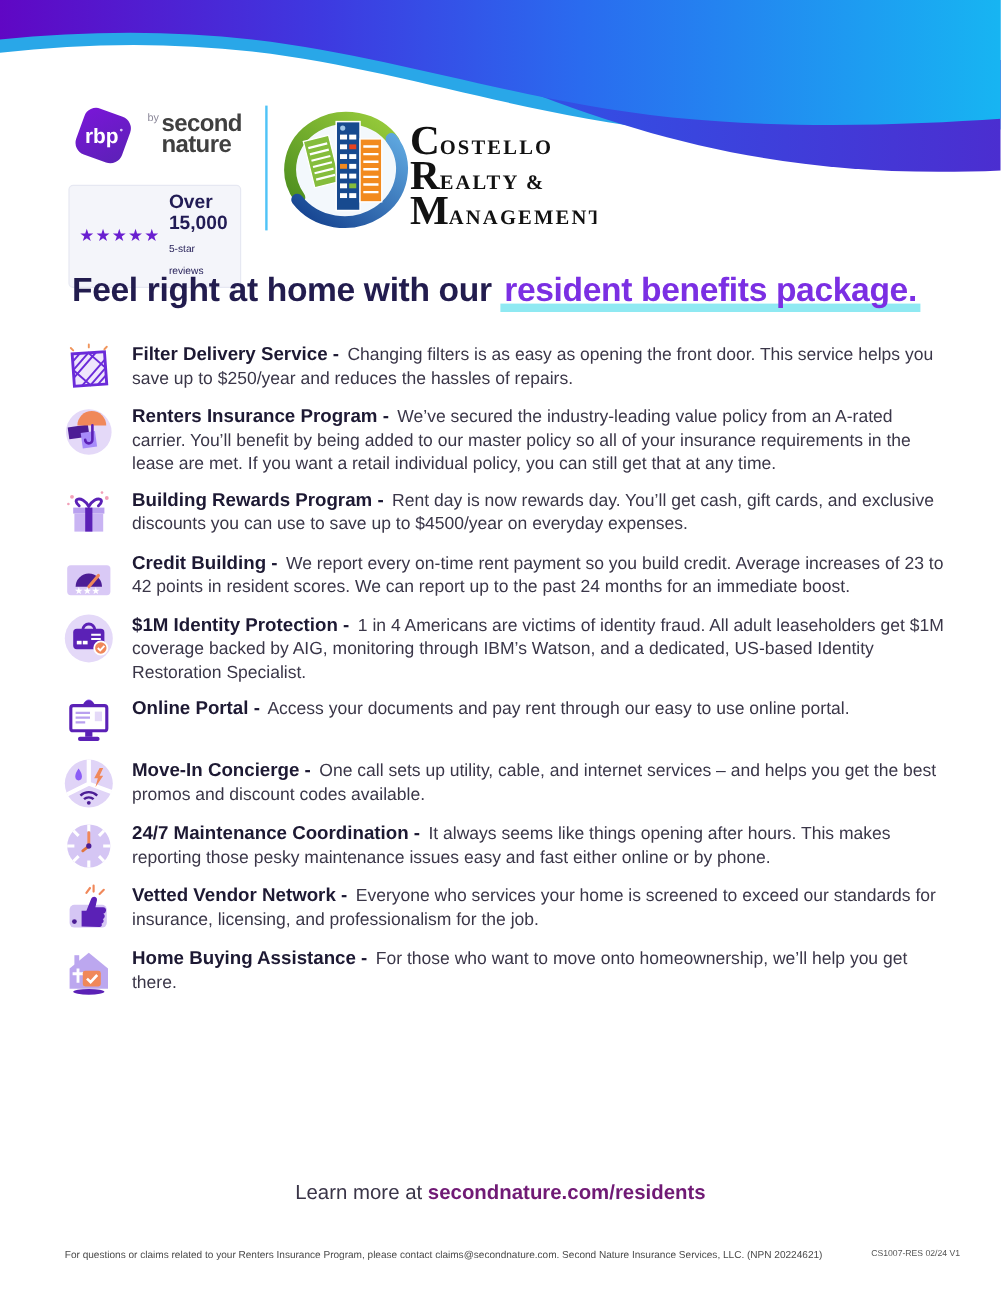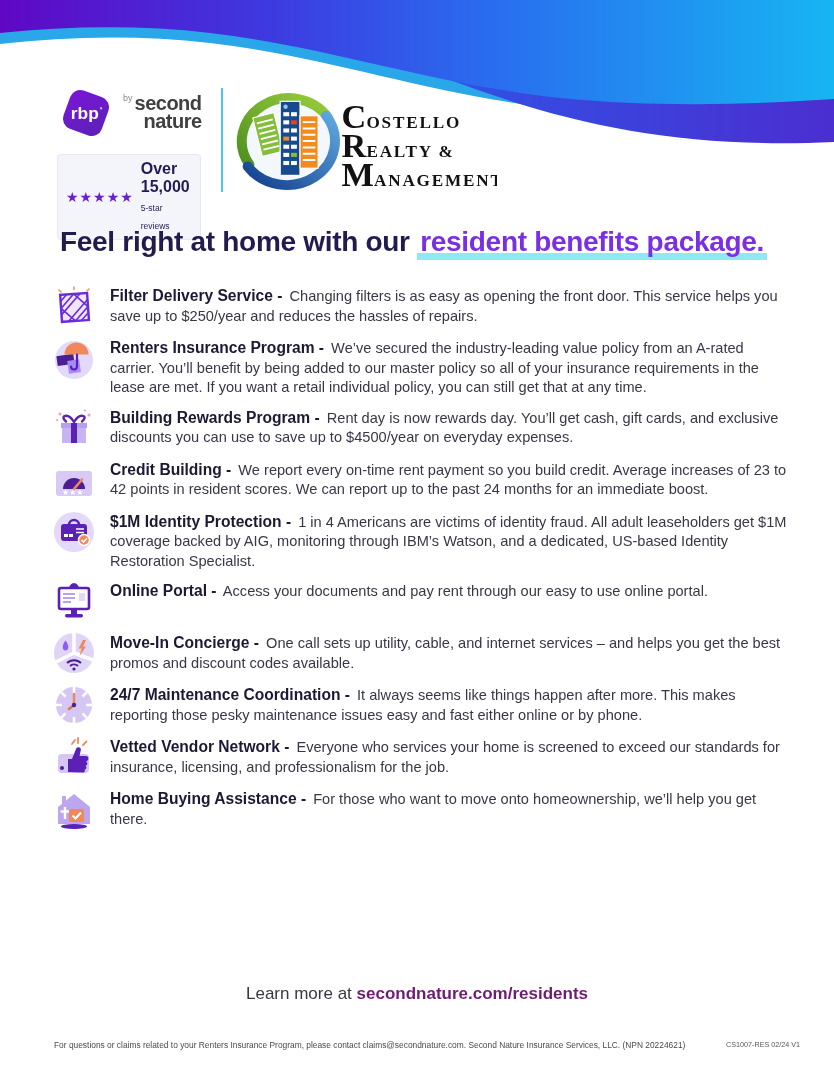--- a/index.html
+++ b/index.html
@@ -8,21 +8,21 @@
   
   .wave{position:absolute;top:0;left:0;width:834px;height:170px;display:block;}
   
   .logo-row{position:absolute;top:84px;left:57px;display:flex;align-items:flex-start;}
   .rbp-block{display:flex;flex-direction:column;width:150px;}
   .rbp-top{display:flex;align-items:flex-start;}
   .rbp-badge{width:58px;height:58px;flex:0 0 auto;}
   .byline{margin-left:8px;margin-top:10px;line-height:1;}
   .by{font-size:9px;color:#8a8798;display:inline-block;margin-right:2px;vertical-align:top;}
   .brand{display:inline-block;font-weight:bold;color:#404040;font-size:20px;line-height:0.92;letter-spacing:-0.5px;}
-  .brand .l2{display:block;text-align:right;}
+  .brand .l2{display:block;text-align:left;}
   .stars-box{margin-top:12px;display:flex;align-items:center;gap:7px;background:#f4f5fa;
              border:1px solid #e6e8f2;border-radius:4px;padding:5px 8px;width:126px;}
   .stars{color:#6a1fd0;font-size:14px;letter-spacing:1px;font-family:"DejaVu Sans",sans-serif;white-space:nowrap;}
   .rev{line-height:1.15;}
   .rev .r1{font-size:16px;font-weight:bold;color:#221c55;}
   .rev .r2{font-size:8.5px;color:#221c55;}
   .v-divider{width:2px;height:104px;background:#4fc3f7;margin:4px 12px 0 14px;flex:0 0 auto;}
   .crm-logo{width:262px;height:116px;margin-top:0;}
   
   .headline{position:absolute;left:60px;top:226px;width:740px;font-size:28px;font-weight:600;
@@ -256,21 +256,21 @@
           <svg viewBox="0 0 44 44">
             <circle cx="22" cy="22" r="18" fill="#D5C6F4"></circle>
             <g stroke="#fff" stroke-width="2.6">
               <path d="M22 4 v6 M22 34 v6 M4 22 h6 M34 22 h6 M9.3 9.3 l4.2 4.2 M30.5 30.5 l4.2 4.2 M9.3 34.7 l4.2 -4.2 M30.5 13.5 l4.2 -4.2"></path>
             </g>
             <path d="M22 22 V11" stroke="#F0885A" stroke-width="2.4" stroke-linecap="round"></path>
             <path d="M22 22 l-5 4" stroke="#E0763F" stroke-width="2.4" stroke-linecap="round"></path>
             <circle cx="22" cy="22" r="2.2" fill="#4C1D95"></circle>
           </svg>
         </span>
-      <p class="b-text"><strong class="b-title">24/7 Maintenance Coordination -</strong><span class="b-desc"> It always seems like things happen after more. This makes reporting those pesky maintenance issues easy and fast either online or by phone.</span></p>
+      <p class="b-text"><strong class="b-title">24/7 Maintenance Coordination -</strong><span class="b-desc"> It always seems like things opening after hours. This makes reporting those pesky maintenance issues easy and fast either online or by phone.</span></p>
     </div>
 
     <div class="benefit">
       <span class="b-icon">
           <svg viewBox="0 0 44 44">
             <rect x="6" y="19" width="31" height="19" rx="4" fill="#D5C6F4"></rect>
             <path d="M20 9 l3 -4 M26 8 v-5 M31 10 l3.5 -3.5" stroke="#F0885A" stroke-width="1.8" stroke-linecap="round"></path>
             <path d="M16 37 V24 h4 l4 -10 c1 -3 5.5 -2 4.8 1.2 L27.5 21 h6.5 c3.2 0 3.2 4.8 0 5.4 c2 1 1.6 3.8 -0.5 4.4 c1.5 1 1 3.4 -1 3.9 c1 1.2 0 2.8 -2 2.8 z" fill="#5B21B6"></path>
             <circle cx="10" cy="33" r="2" fill="#4C1D95"></circle>
           </svg>

